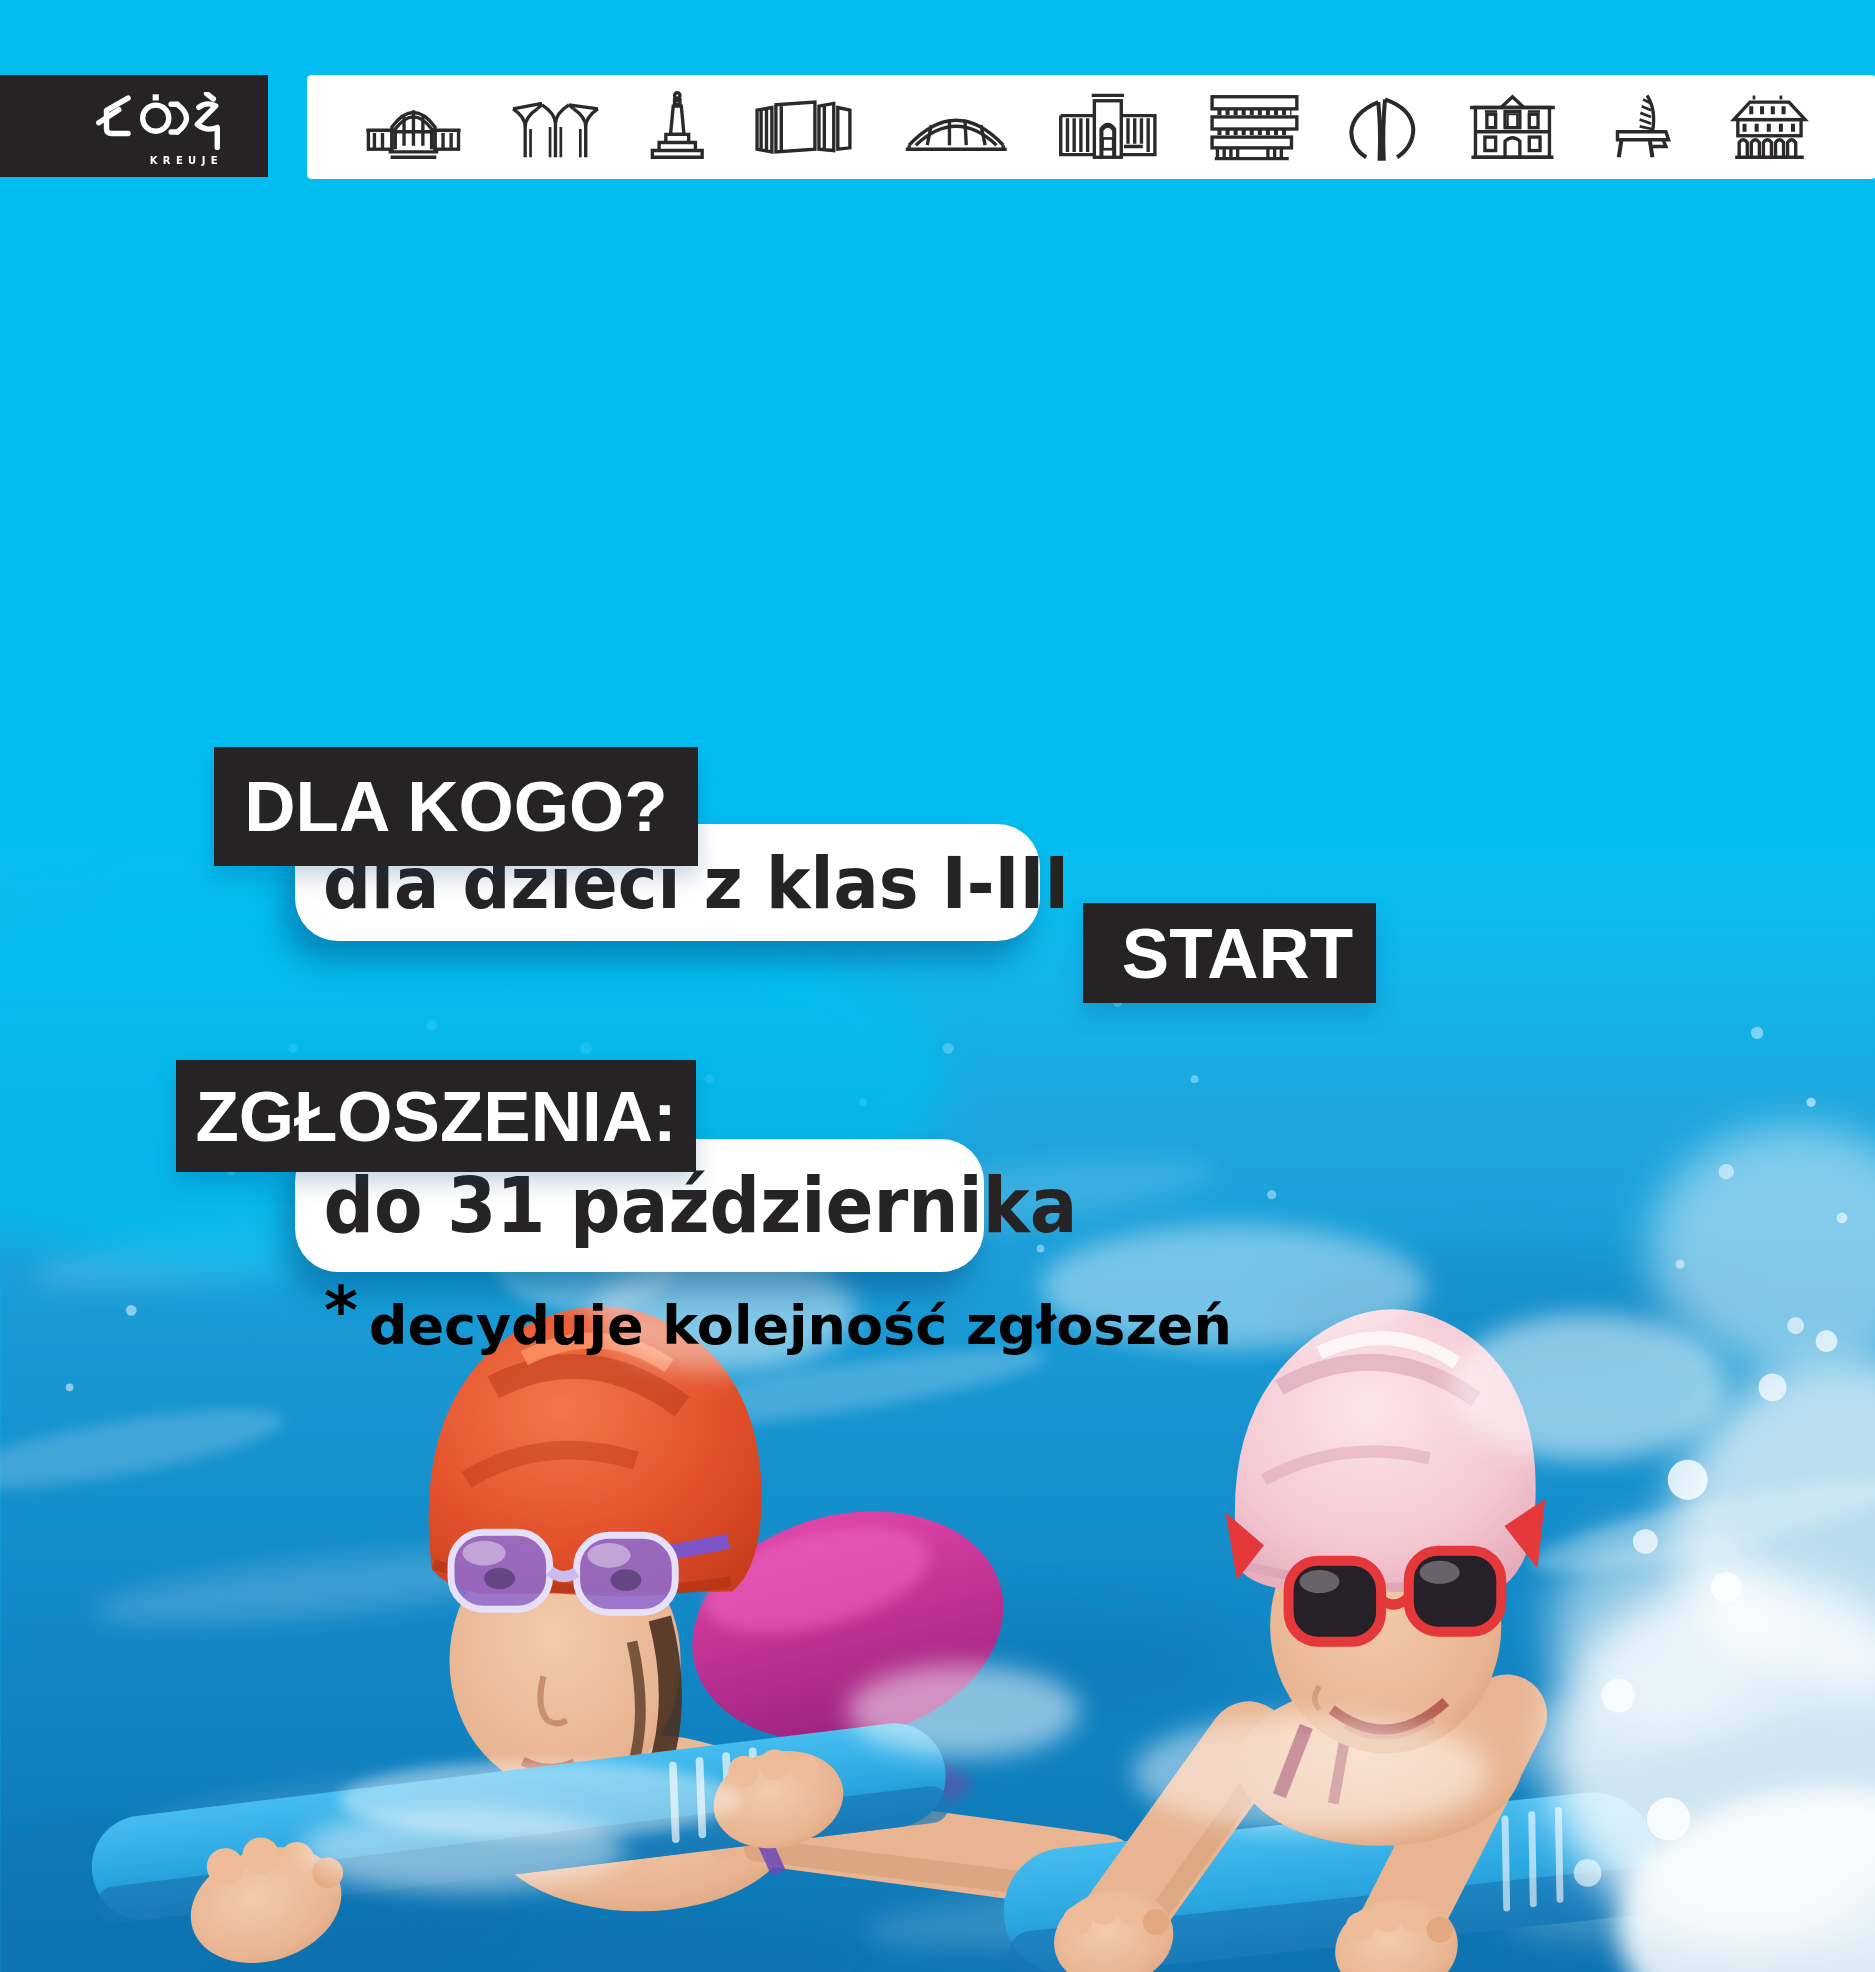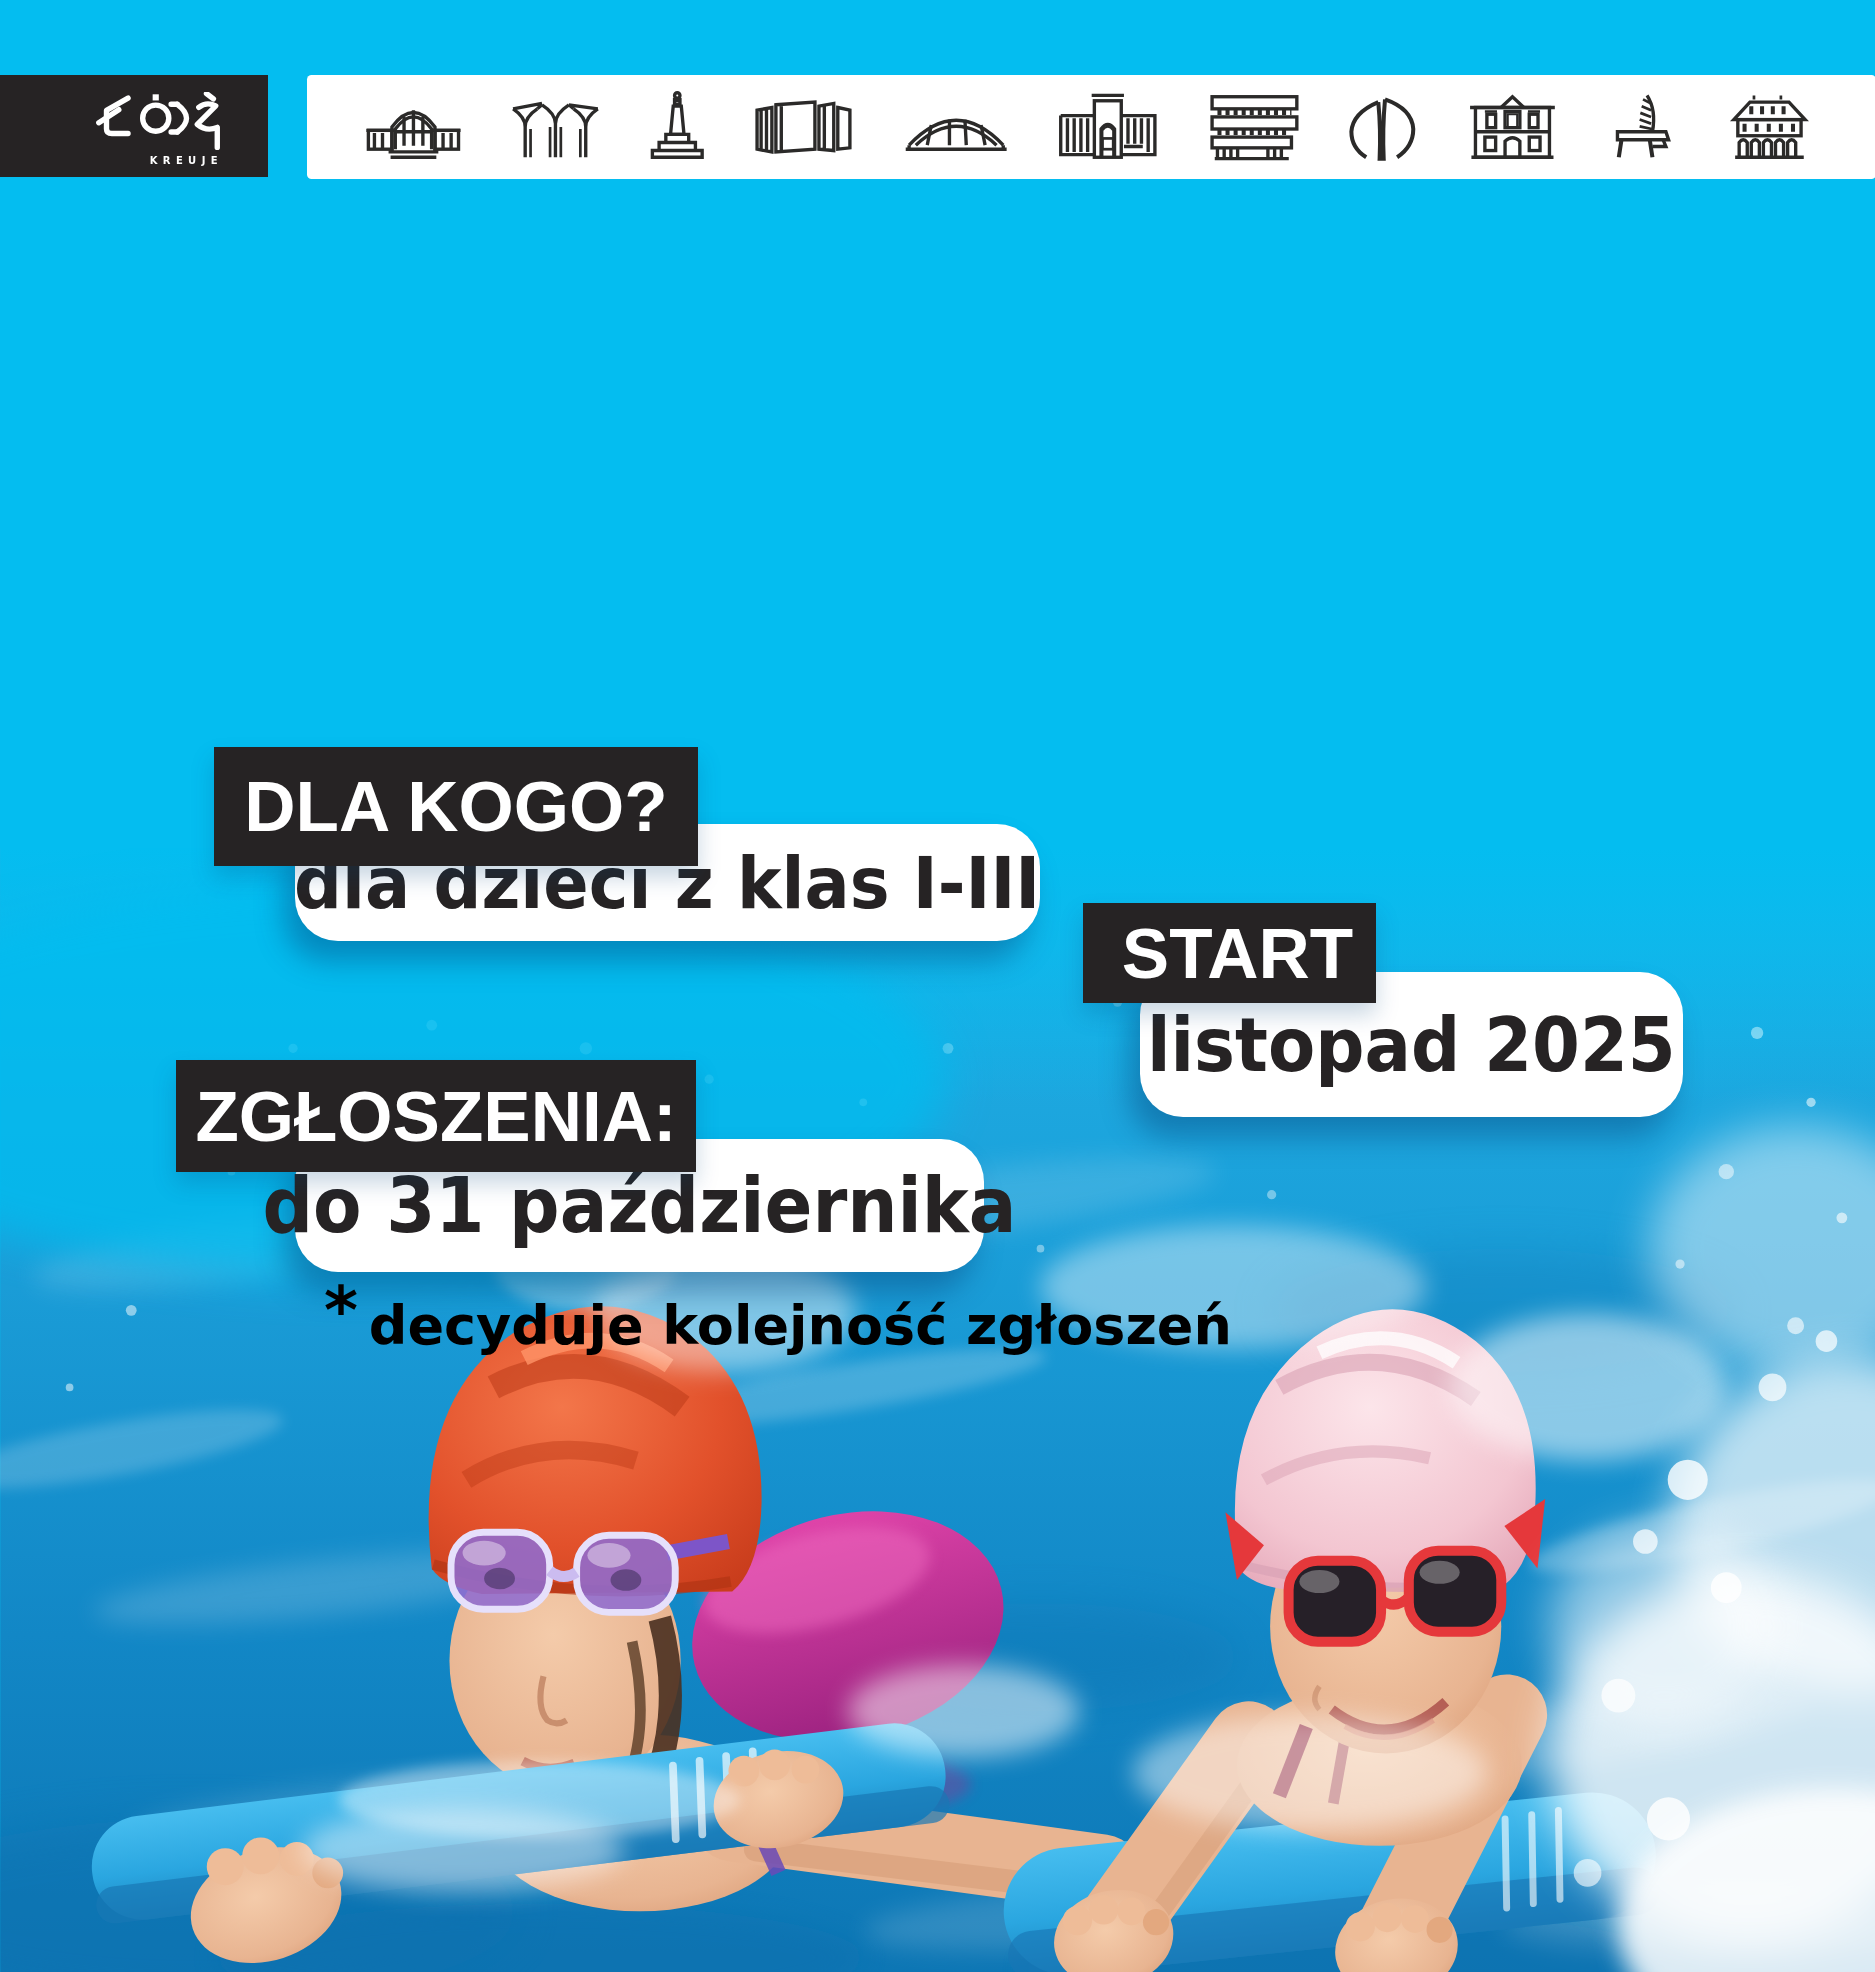--- a/index.html
+++ b/index.html
@@ -18,21 +18,21 @@
   .hero-card{left:193px;top:260px;width:1456px;height:412px;background:#fff;border-radius:49px;
     box-shadow:-7.7px 23px 35px rgba(5,70,125,.35);display:flex;flex-direction:column;
     align-items:center;justify-content:center;}
   .hero-title{font-size:270px;font-weight:bold;color:#262324;line-height:.94;
     letter-spacing:14px;white-space:nowrap;transform:scaleY(1.04);}
   .hero-subtitle{font-size:77px;font-weight:bold;color:#262324;letter-spacing:1.5px;
     white-space:nowrap;margin-top:20px;}
   
   .blk{background:#262324;color:#fff;display:flex;align-items:center;justify-content:center;
     font-weight:bold;z-index:6;box-shadow:0 12.3px 21.6px rgba(5,70,125,.22);}
-  .wht{background:#fff;color:#262324;display:flex;align-items:center;justify-content:center;
+  .wht{background:#fff;color:#262324;display:flex;align-items:center;
     font-weight:bold;border-radius:43px;z-index:5;
     box-shadow:-10.8px 20px 29px rgba(5,60,115,.40);font-family:"DejaVu Sans",sans-serif;}
   .who-label{left:214px;top:747px;width:484px;height:119px;font-size:71px;}
   .who-value{left:295px;top:824px;width:745px;height:117px;font-size:72px;}
   .start-label{left:1083px;top:903px;width:277px;height:100px;font-size:71px;padding-left:16px;}
   .start-value{left:1140px;top:972px;width:543px;height:145px;font-size:74px;}
   .signup-label{left:176px;top:1060px;width:520px;height:112px;font-size:71px;}
   .signup-value{left:295px;top:1139px;width:689px;height:133px;font-size:76px;}
   .sqz{display:inline-block;transform:scaleX(.93);white-space:nowrap;}
   .note{left:324px;top:1273px;color:#000000;font-weight:bold;font-size:54px;
@@ -437,23 +437,20 @@
   <div class="abs blk who-label">
     <span>DLA KOGO?</span>
   </div>
   <div class="abs wht who-value">
     <span class="sqz">dla dzieci z klas I-III</span>
   </div>
 
   <div class="abs blk start-label">
     <span>START</span>
   </div>
-  <div class="abs wht start-value">
-    <span class="sqz">listopad 2025</span>
-  </div>
 
   <div class="abs blk signup-label">
     <span>ZGŁOSZENIA:</span>
   </div>
   <div class="abs wht signup-value">
     <span class="sqz">do 31 października</span>
   </div>
 
   <div class="abs note">
     <span class="mark">*</span><span>decyduje kolejność zgłoszeń</span>

